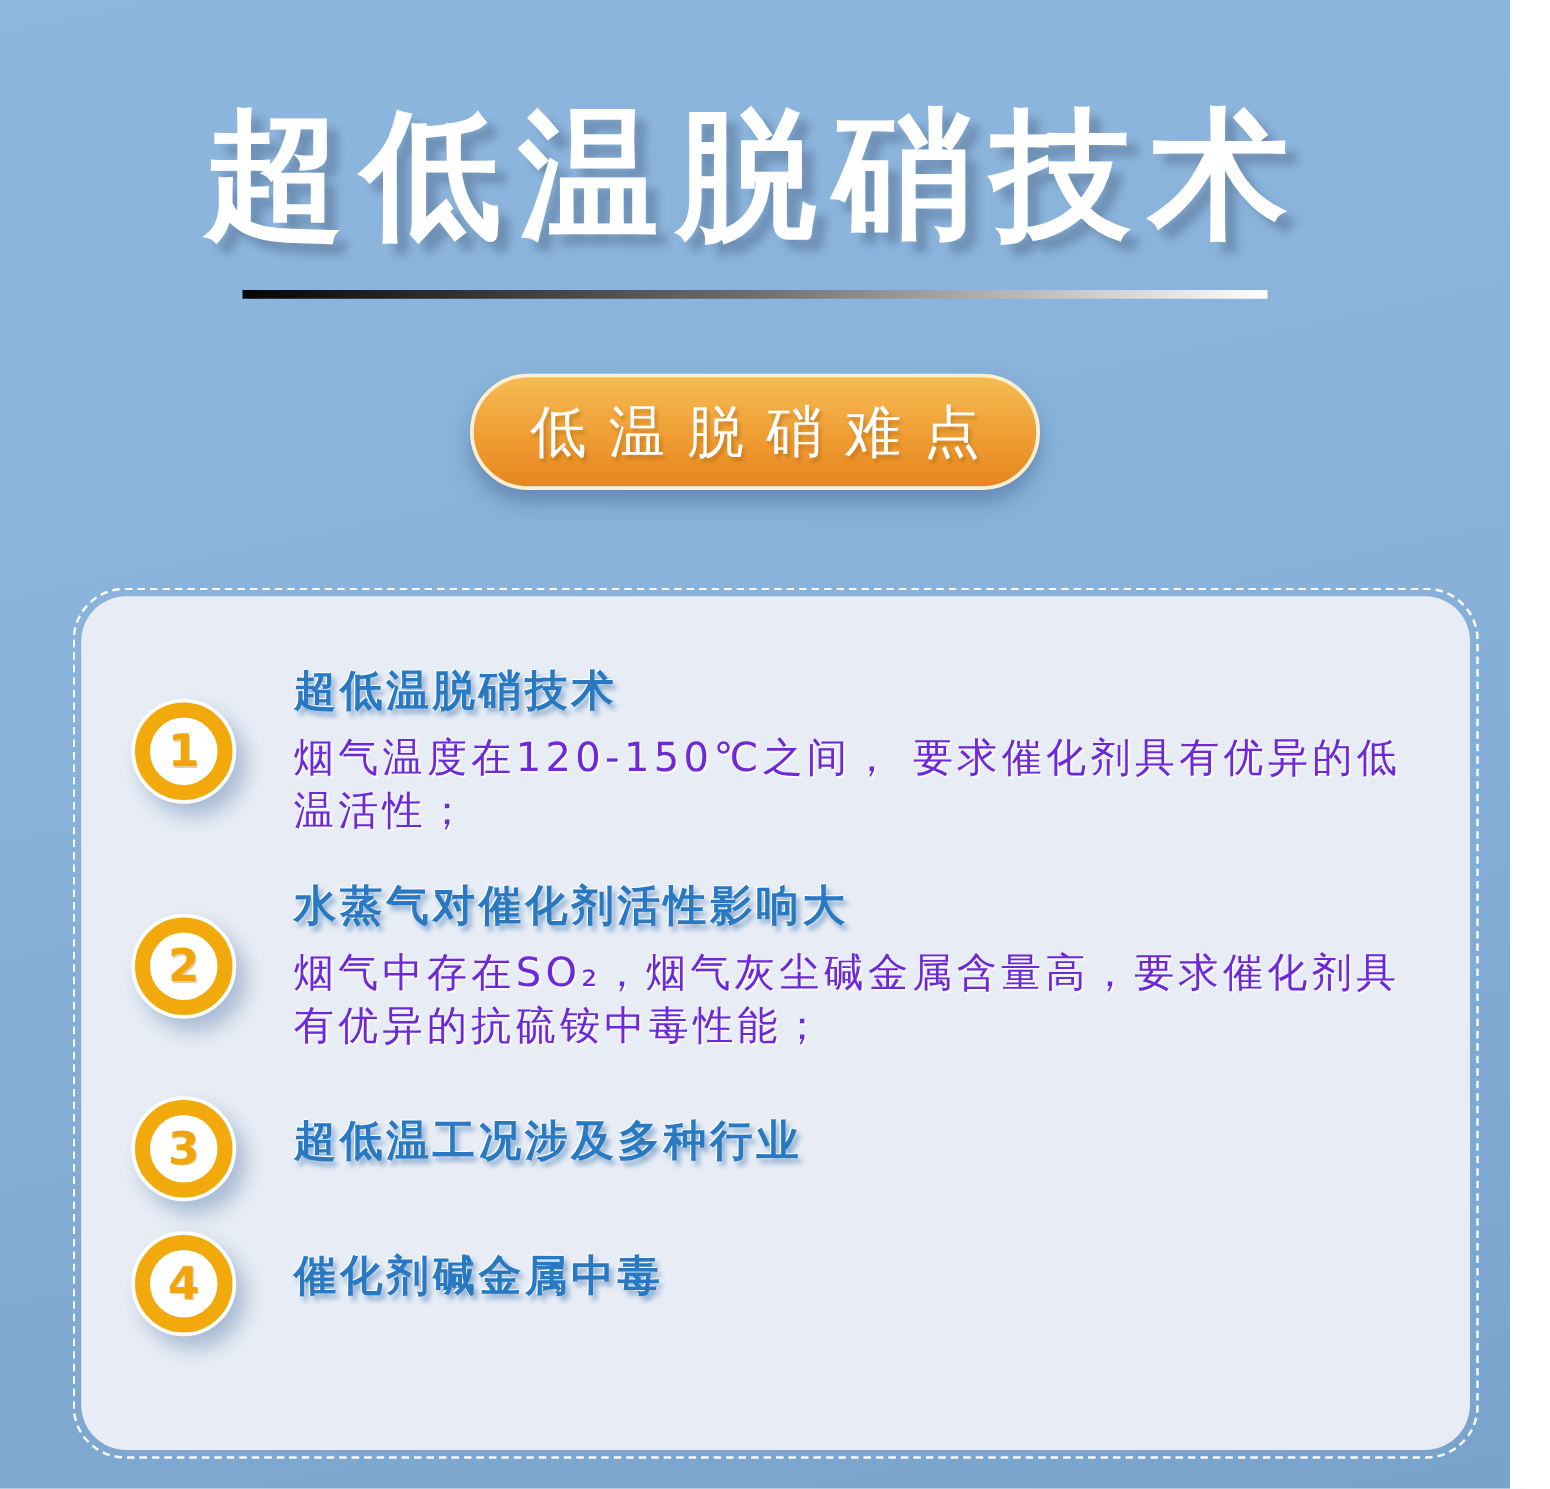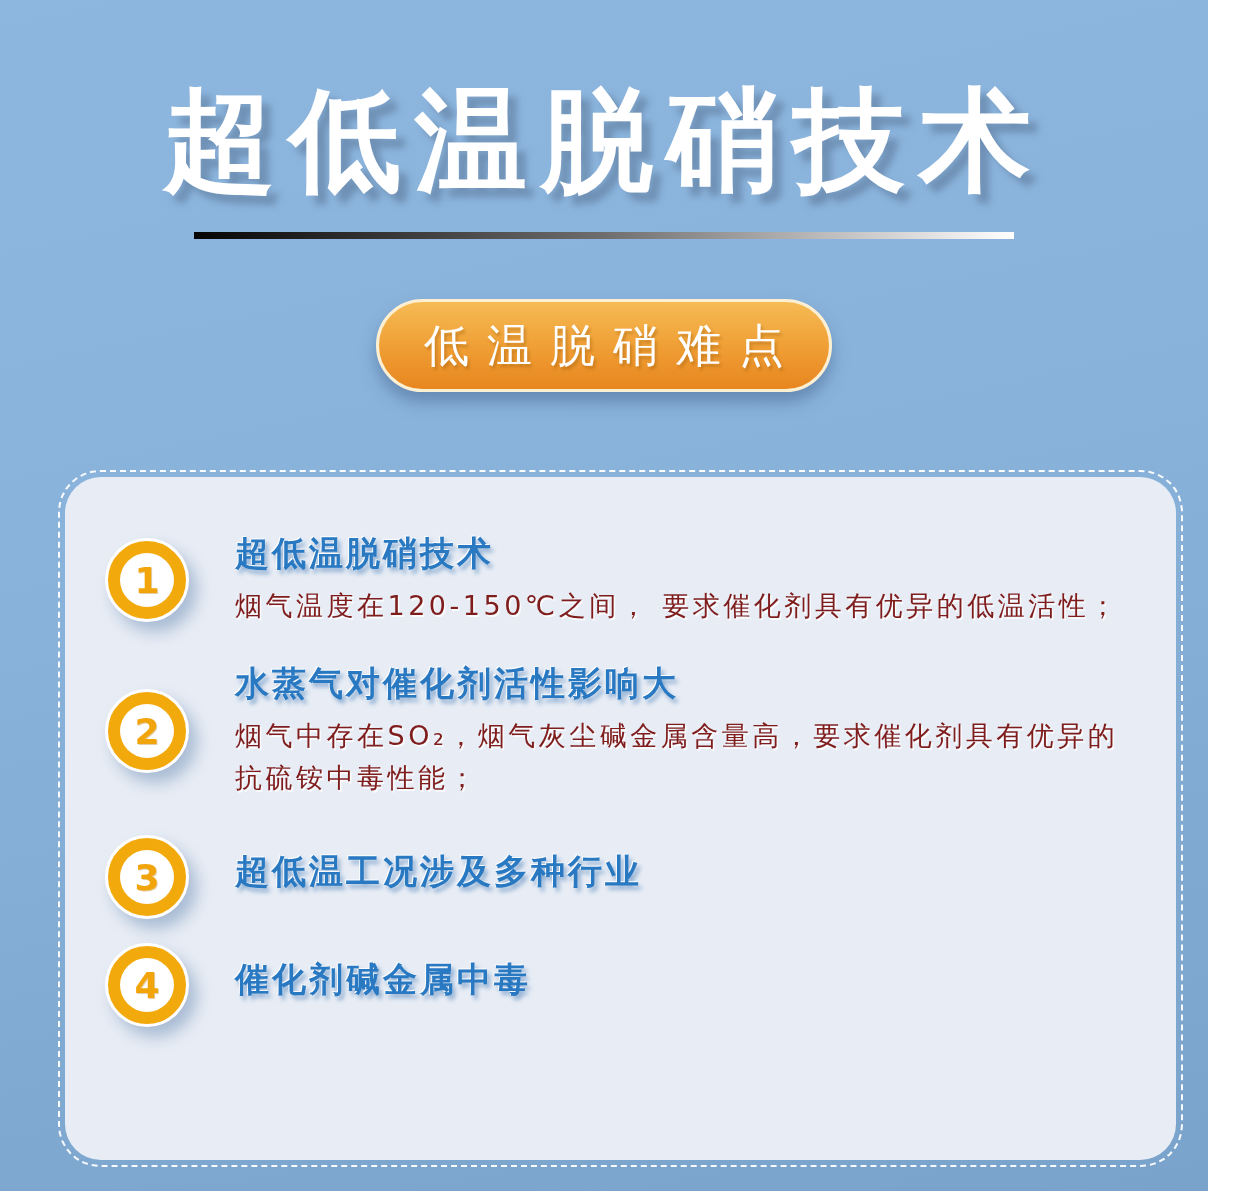--- a/index.html
+++ b/index.html
@@ -96,23 +96,23 @@
   .item-heading{
     font-size:34px;
     font-weight:800;
     letter-spacing:3px;
     color:#2878C2;
     line-height:40px;
     margin-bottom:12px;
     text-shadow:-1px -1px 0 rgba(255,255,255,0.9), 3px 4px 4px rgba(80,130,185,0.6);
   }
   .item-body{
-    font-size:27px;
+    font-size:32px;
     letter-spacing:3.5px;
-    color:#7f1d1d;
+    color:#6d28d9;
     line-height:42px;
     text-shadow:1.5px 1.5px 0 rgba(255,255,255,0.8);
   }
 </style>
 </head>
 <body>
 
 <div class="page">
 
   <h1 class="title">超低温脱硝技术</h1>

